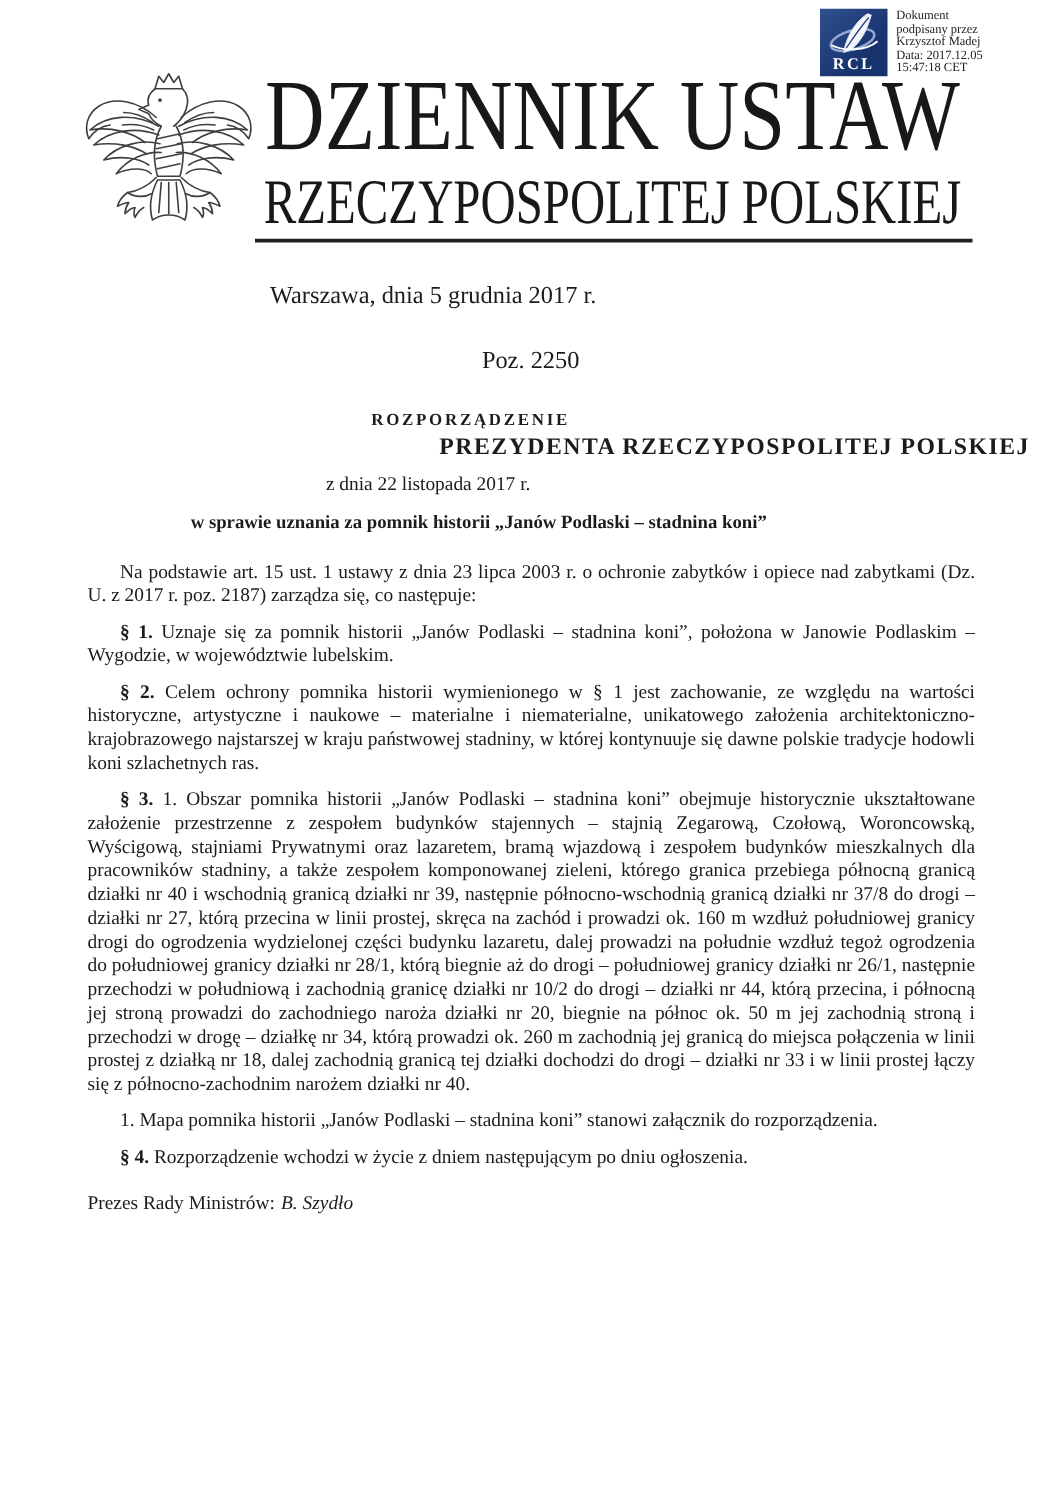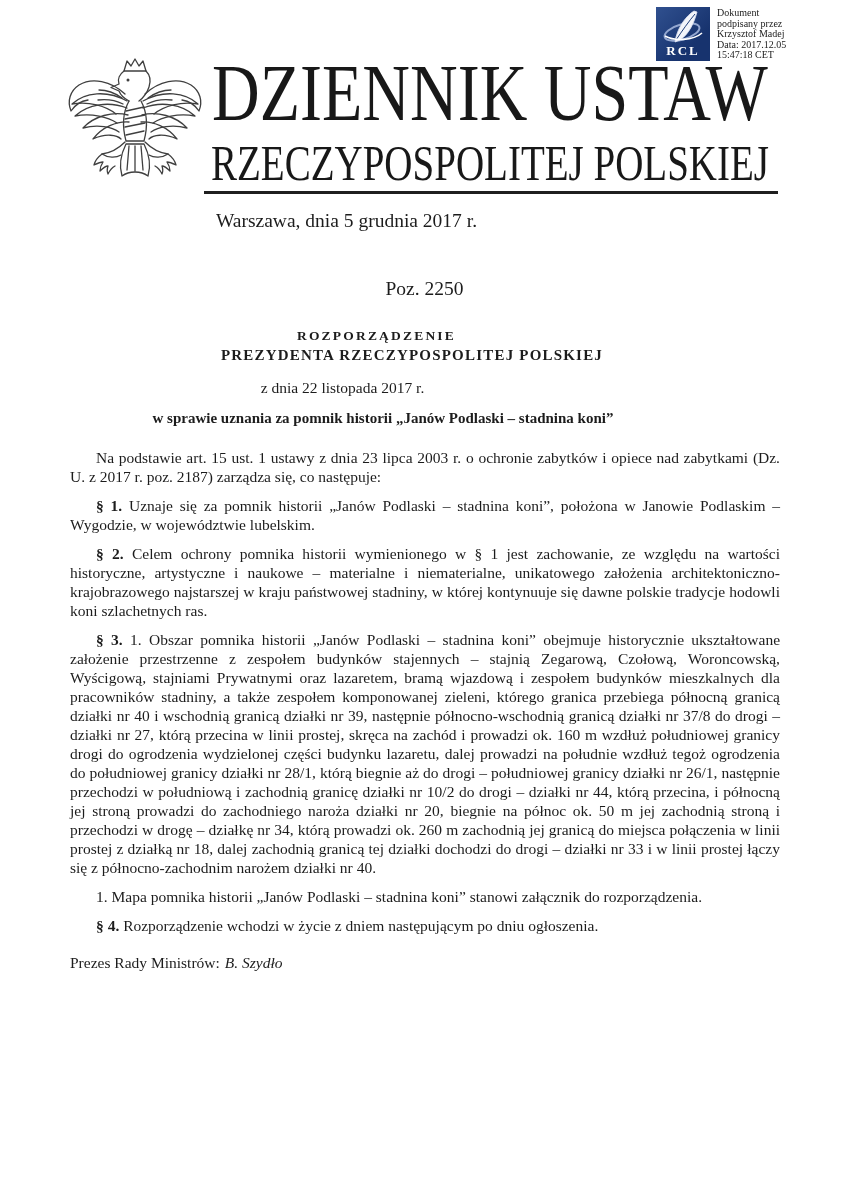--- a/index.html
+++ b/index.html
@@ -26,27 +26,27 @@
     font-size:66px;line-height:1;letter-spacing:0px;color:#181818;
     transform:scaleY(1.22);transform-origin:50% 0;white-space:nowrap;
   }
   .m2{
     position:absolute;left:200px;width:580px;top:137px;text-align:center;
     font-size:39px;line-height:1;color:#181818;
     transform:scaleY(1.3);transform-origin:50% 0;white-space:nowrap;
   }
   .rule{position:absolute;left:204px;top:191px;width:574px;height:3px;background:#1f1f1f;}
   
-  .place-date{position:absolute;left:0;width:693px;top:210px;text-align:center;font-size:19.5px;}
+  .place-date{position:absolute;left:0;width:693px;top:226px;text-align:center;font-size:19.5px;}
   .poz{position:absolute;left:0;width:849px;top:278px;text-align:center;font-size:19.5px;}
   
   .act-type{position:absolute;left:0;width:753px;top:328px;text-align:center;
     font-size:13.5px;font-weight:bold;letter-spacing:2.2px;}
-  .act-authority{position:absolute;left:0;width:824px;top:347px;text-align:center;
-    font-size:15px;font-weight:bold;letter-spacing:1.2px;}
+  .act-authority{position:absolute;left:0;width:824px;top:347px;text-align:right;
+    font-size:19px;font-weight:bold;letter-spacing:1.2px;}
   .act-date{position:absolute;left:0;width:685px;top:379px;text-align:center;font-size:15.5px;}
   .act-subject{position:absolute;left:0;width:766px;top:410px;text-align:center;
     font-size:15px;font-weight:bold;}
   
   .content{
     position:absolute;left:70px;width:710px;top:448px;
     font-size:15.5px;line-height:19px;text-align:justify;hyphens:auto;
   }
   .content p{margin:0 0 10px 0;text-indent:26px;}
   .plabel{font-weight:bold;}

